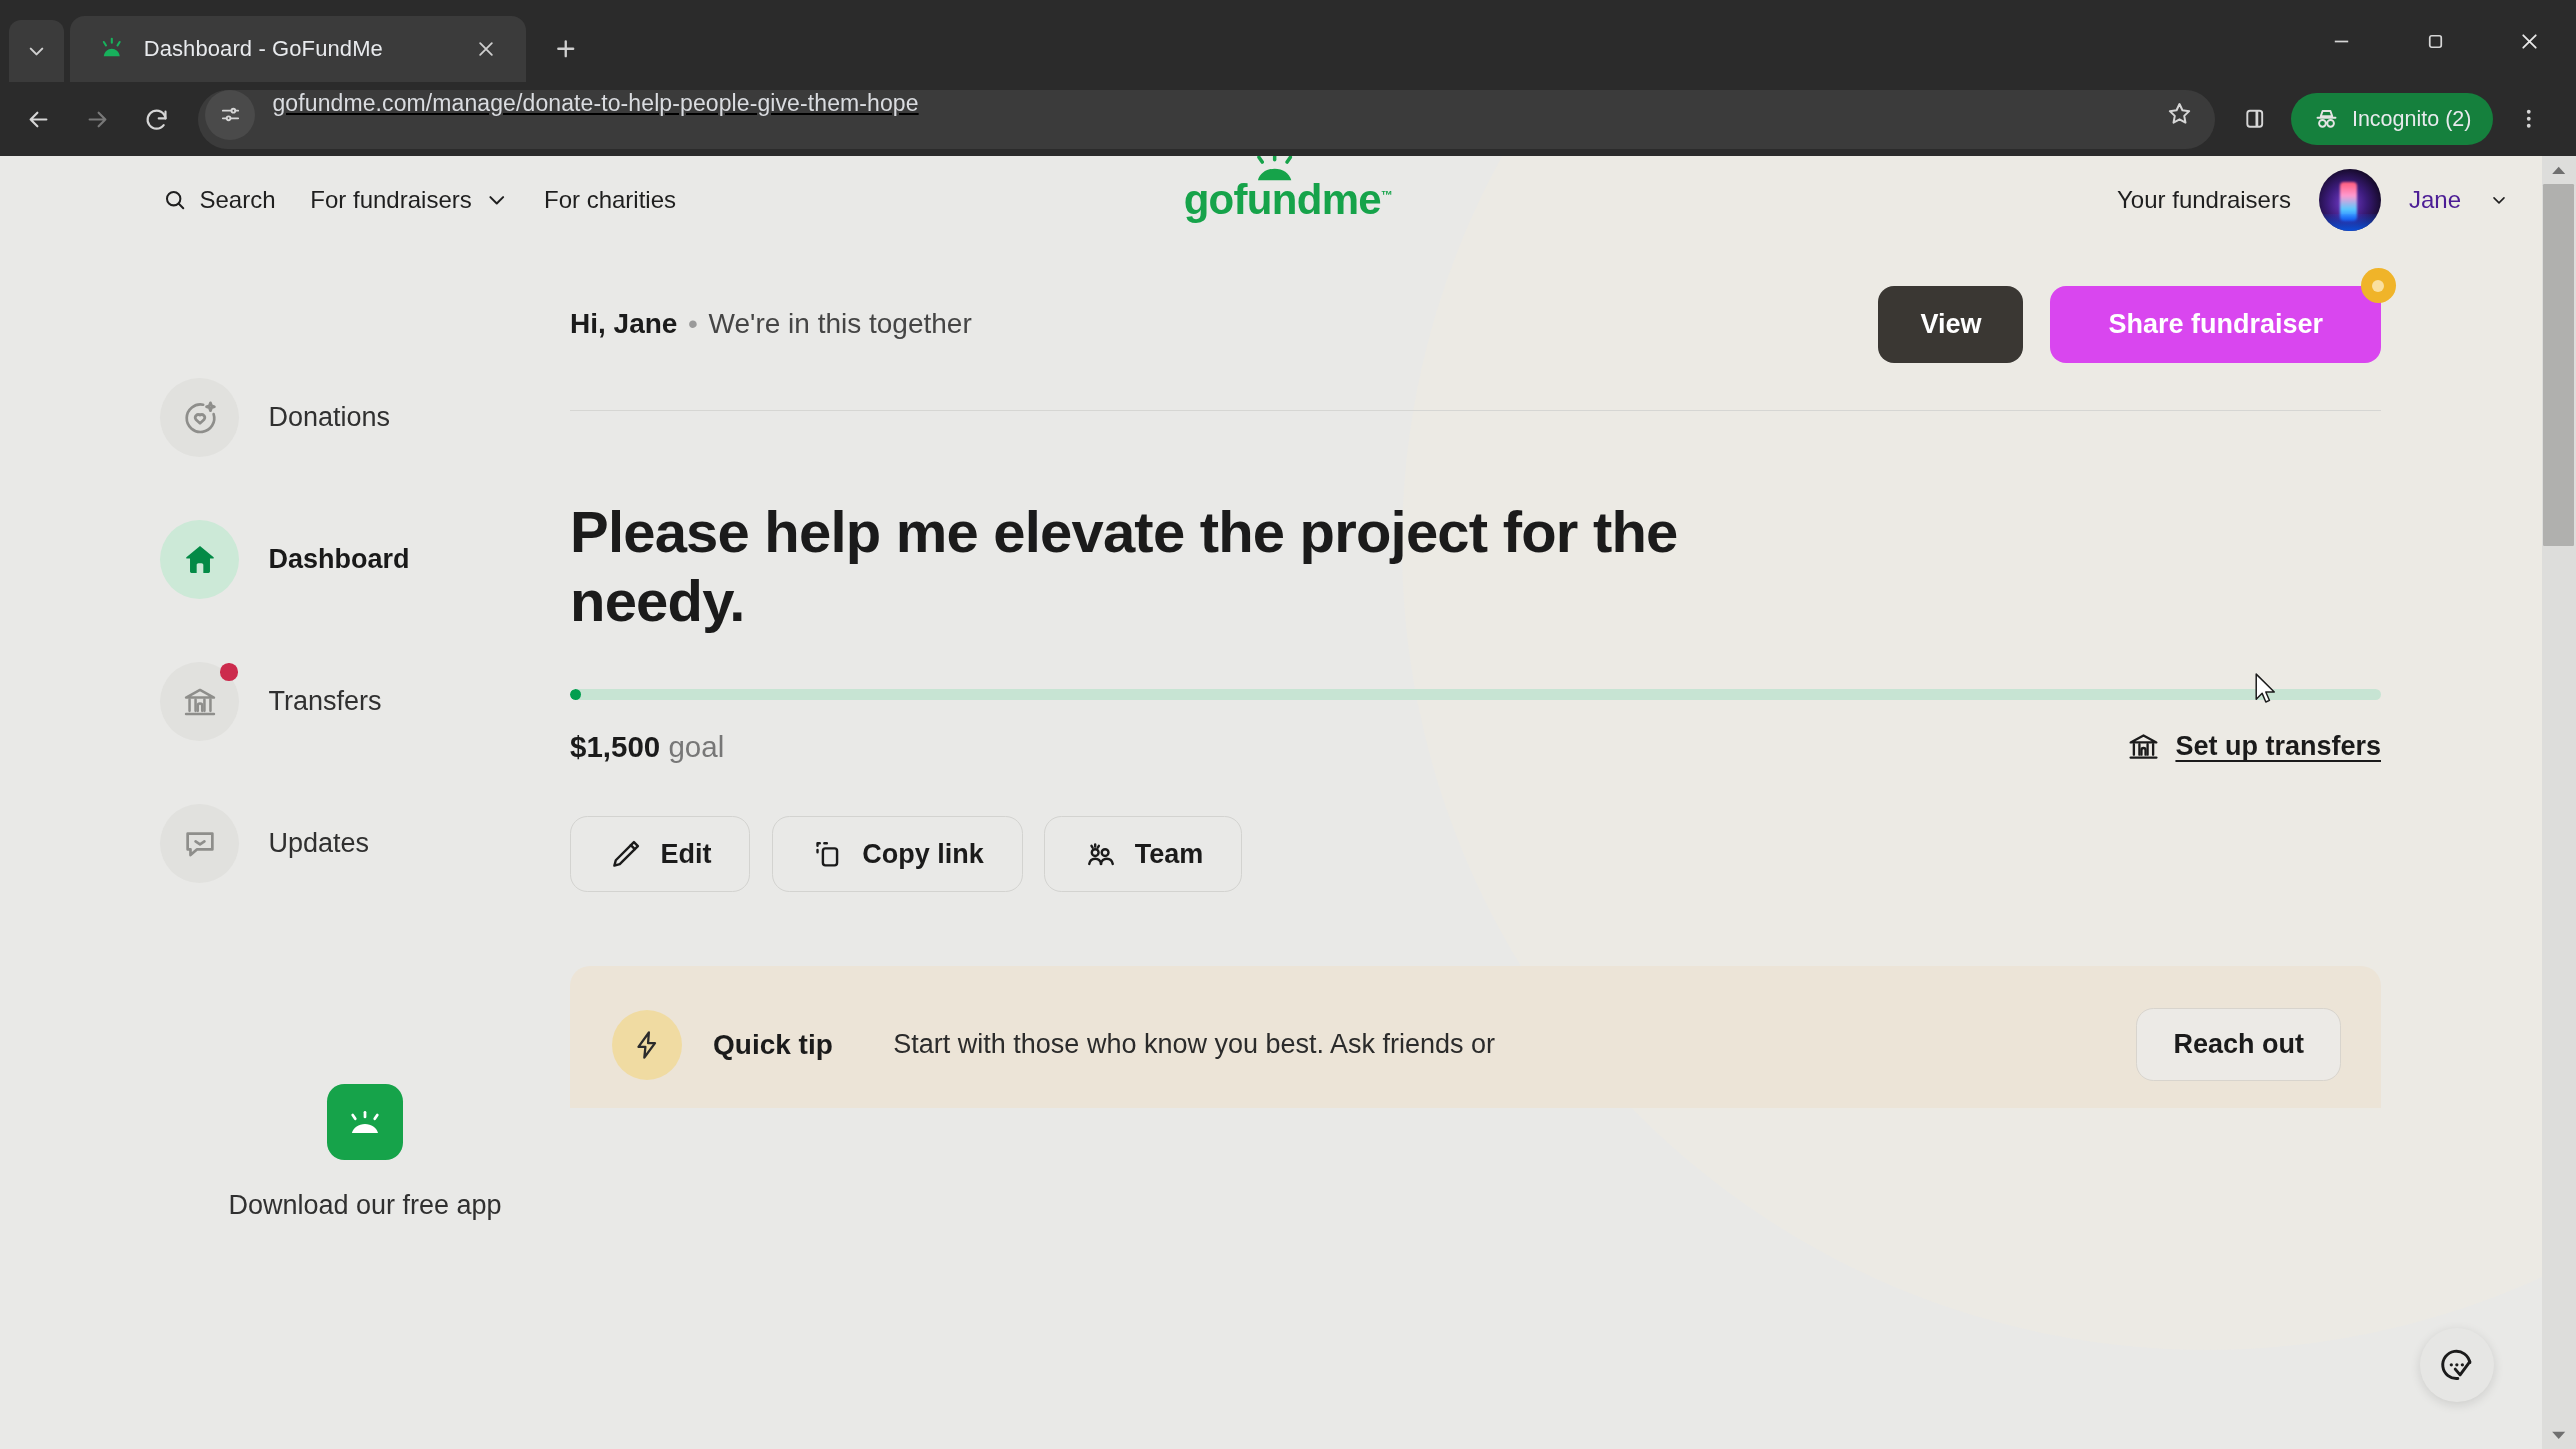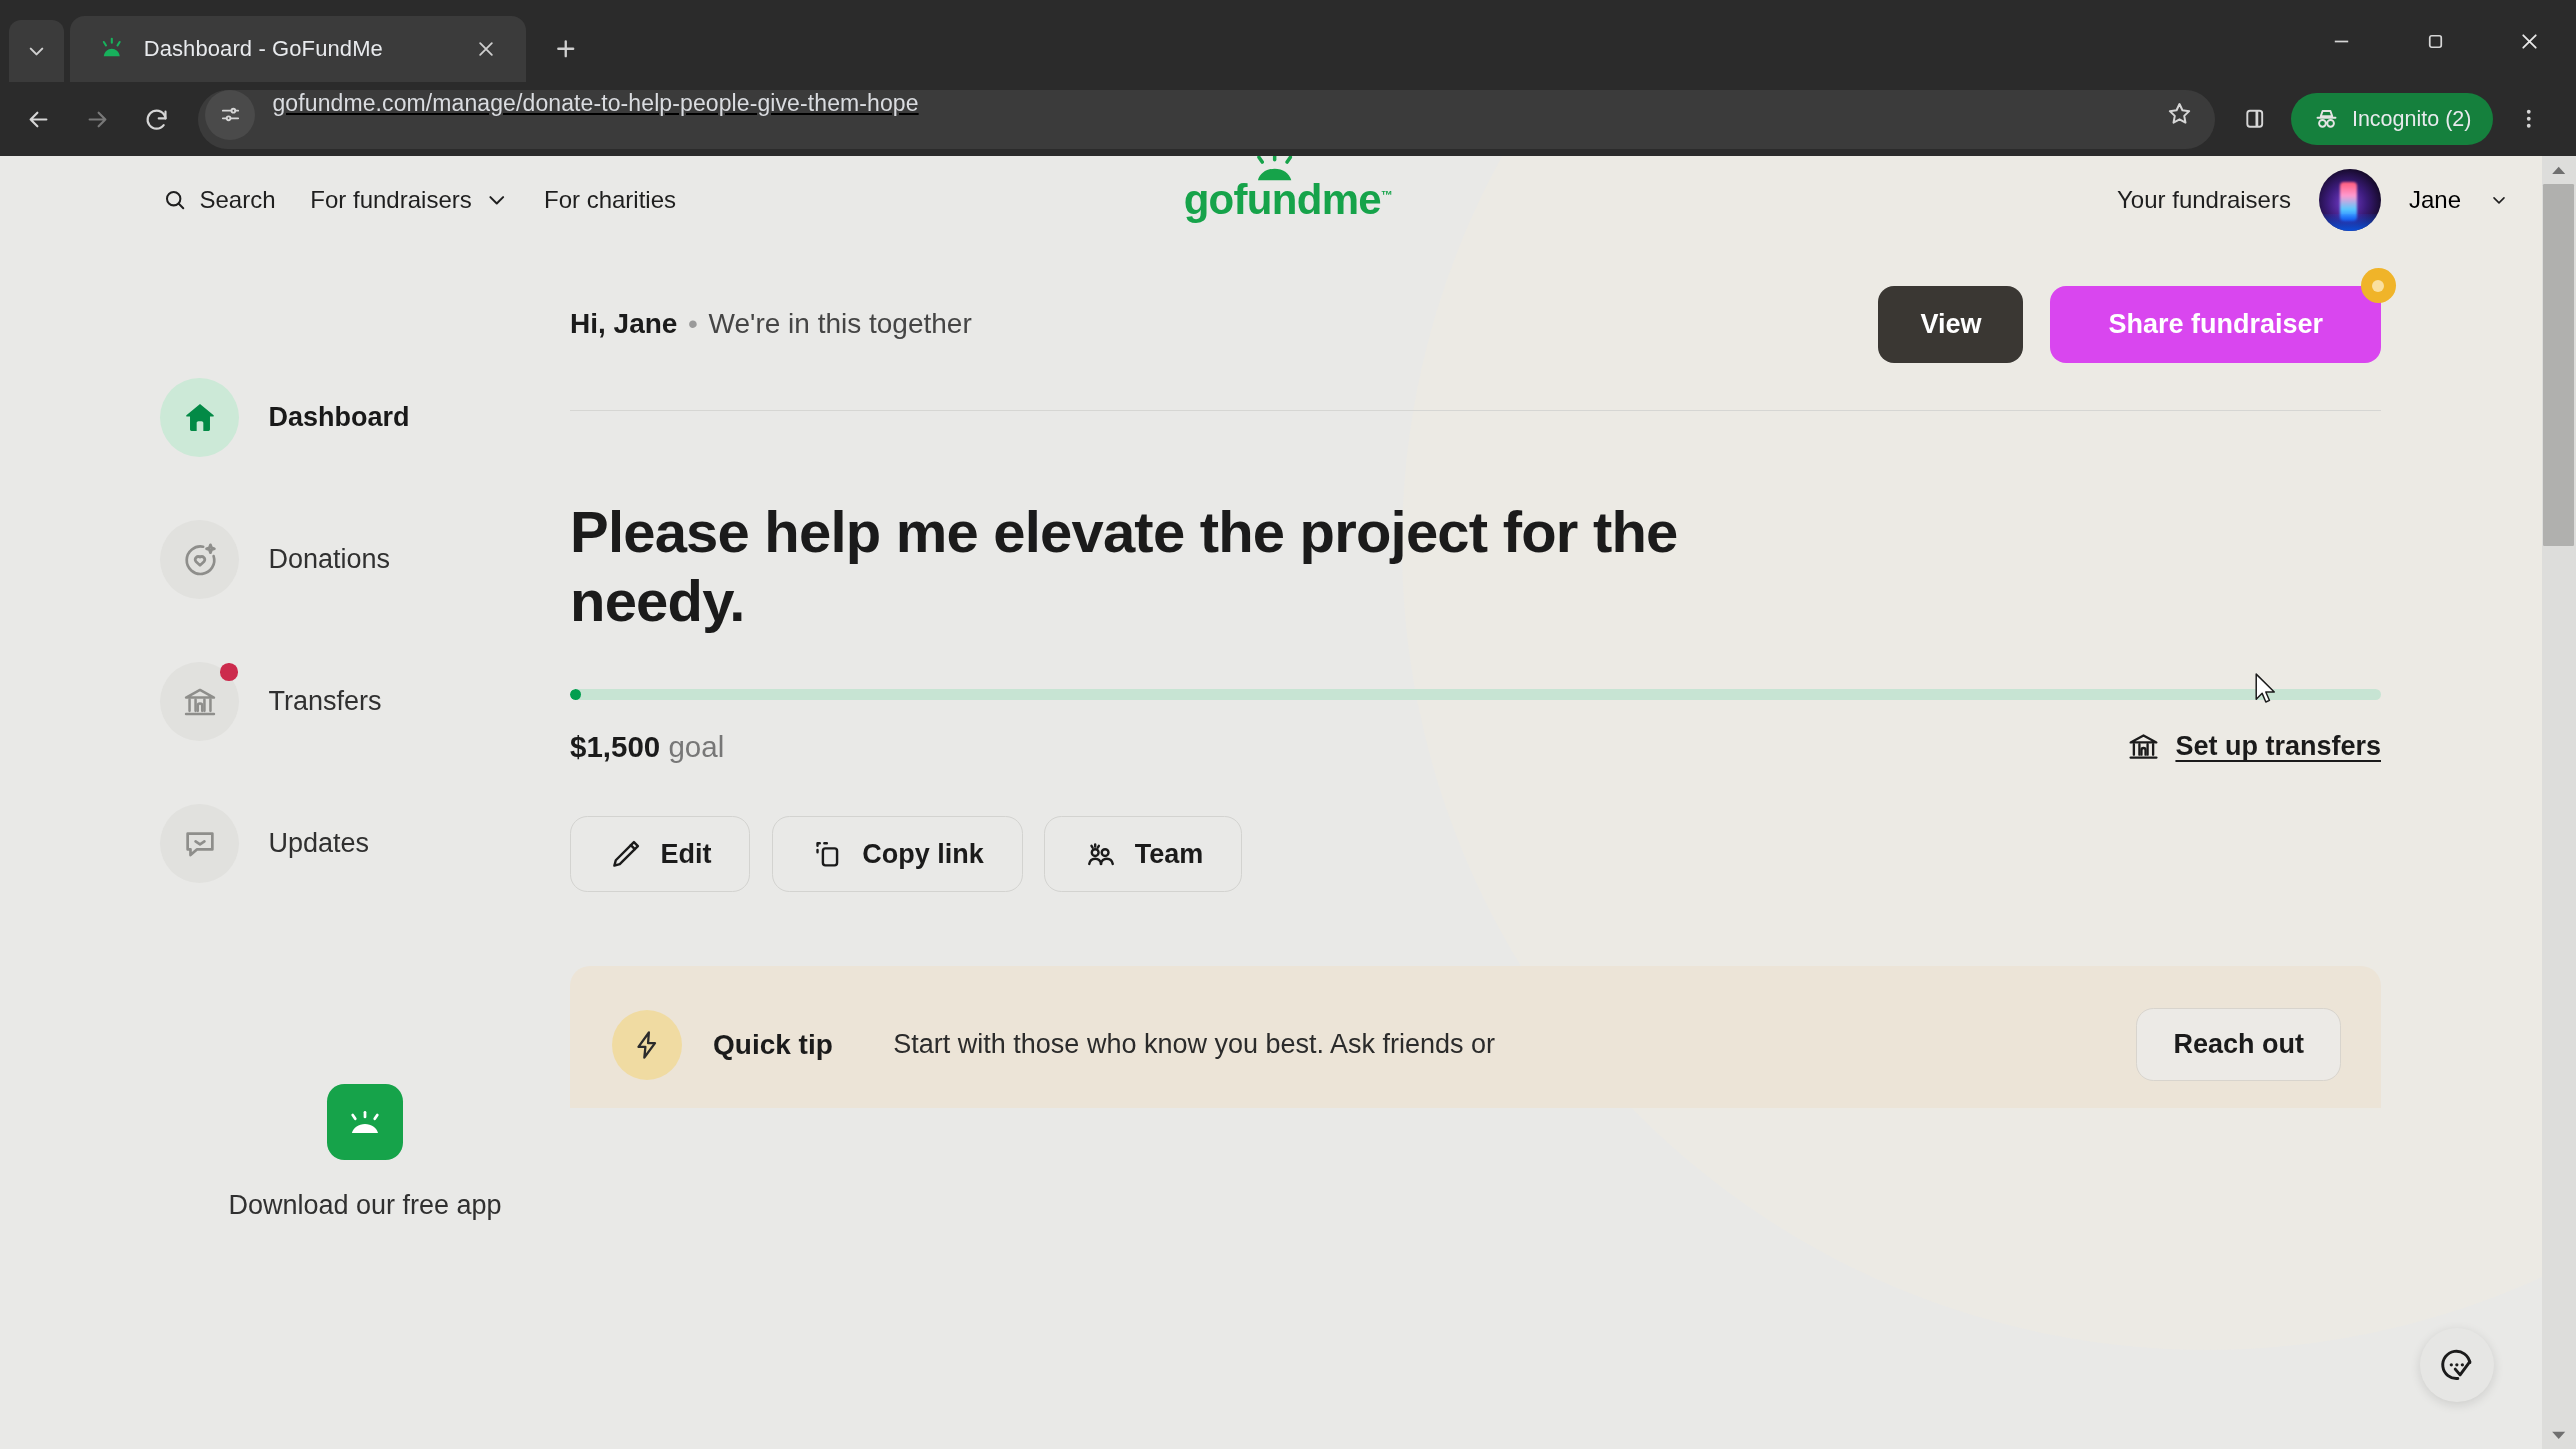--- a/index.html
+++ b/index.html
@@ -231,21 +231,21 @@
     background: linear-gradient(180deg,#ff5a7a 0%, #ff9ad0 35%, #59c8ff 70%, #1666ff 100%);
     border-radius: 4px;
     filter: blur(1px);
   }
   .avatar::after {
     content:'';
     position:absolute; left:0; bottom:0;
     width:100%; height:26%;
     background: linear-gradient(180deg, rgba(20,90,255,.1), #0a4fd8);
   }
-  .user-name { font-size: 24px; color: #000000; }
+  .user-name { font-size: 24px; color: #4c1d95; }
 
   
   .content {
     position: relative;
     display: flex;
     z-index: 2;
     padding-top: 34px;
   }
   .sidebar {
     width: 570px;
@@ -683,37 +683,37 @@
           <path d="M6 9.5l6 6 6-6"></path>
         </svg>
     </div>
   </div>
 
   <div class="content">
 
     <div class="sidebar">
 
       <div class="side-item">
+        <span class="side-ico">
+          <svg viewBox="0 0 24 24" fill="none" stroke="#8e8e8b" stroke-width="1.7" stroke-linecap="round" stroke-linejoin="round">
+            <path d="M20.6 9.5A8.7 8.7 0 1 1 14 3.6"></path>
+            <path d="M12 15.4l-2.6-2.5a1.9 1.9 0 0 1 2.6-2.7 1.9 1.9 0 0 1 2.6 2.7z"></path>
+            <path d="M18.6 2.4l.7 1.8 1.8.7-1.8.7-.7 1.8-.7-1.8-1.8-.7 1.8-.7z"></path>
+          </svg>
+        </span>
+        <span class="side-label">Donations</span>
+      </div>
+
+      <div class="side-item">
         <span class="side-ico active">
           <svg viewBox="0 0 24 24" fill="#038a46">
               <path d="M12 3.2L3.4 10.3c-.3.3-.1.8.3.8H5.7v8.2c0 .5.4.9.9.9h3.3v-5.1c0-.6.5-1.1 1.1-1.1h2c.6 0 1.1.5 1.1 1.1v5.1h3.3c.5 0 .9-.4.9-.9v-8.2h2c.4 0 .6-.5.3-.8z"></path>
             </svg>
         </span>
         <span class="side-label active">Dashboard</span>
-      </div>
-
-      <div class="side-item">
-        <span class="side-ico">
-          <svg viewBox="0 0 24 24" fill="none" stroke="#8e8e8b" stroke-width="1.7" stroke-linecap="round" stroke-linejoin="round">
-            <path d="M20.6 9.5A8.7 8.7 0 1 1 14 3.6"></path>
-            <path d="M12 15.4l-2.6-2.5a1.9 1.9 0 0 1 2.6-2.7 1.9 1.9 0 0 1 2.6 2.7z"></path>
-            <path d="M18.6 2.4l.7 1.8 1.8.7-1.8.7-.7 1.8-.7-1.8-1.8-.7 1.8-.7z"></path>
-          </svg>
-        </span>
-        <span class="side-label">Donations</span>
       </div>
 
       <div class="side-item">
         <span class="side-ico">
           <svg viewBox="0 0 24 24" fill="none" stroke="#8e8e8b" stroke-width="1.6" stroke-linecap="round" stroke-linejoin="round">
             <path d="M3.2 9.2L12 4.4l8.8 4.8z"></path>
             <path d="M5.4 10.4v7.2M9.2 10.4v7.2M14.8 10.4v7.2M18.6 10.4v7.2"></path>
             <path d="M3.2 19.6h17.6"></path>
             <path d="M10.6 17.6v-3.2a1.4 1.4 0 0 1 2.8 0v3.2"></path>
           </svg>

